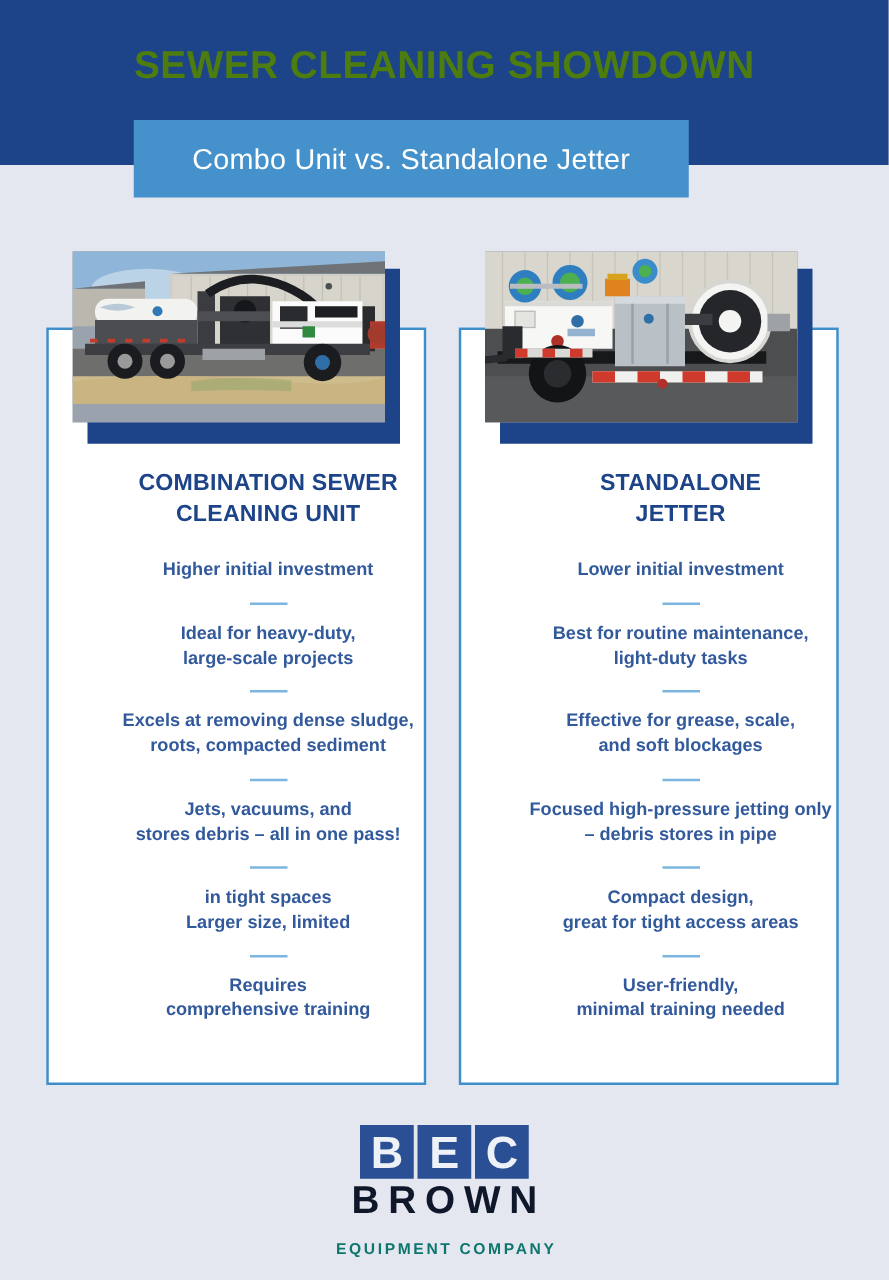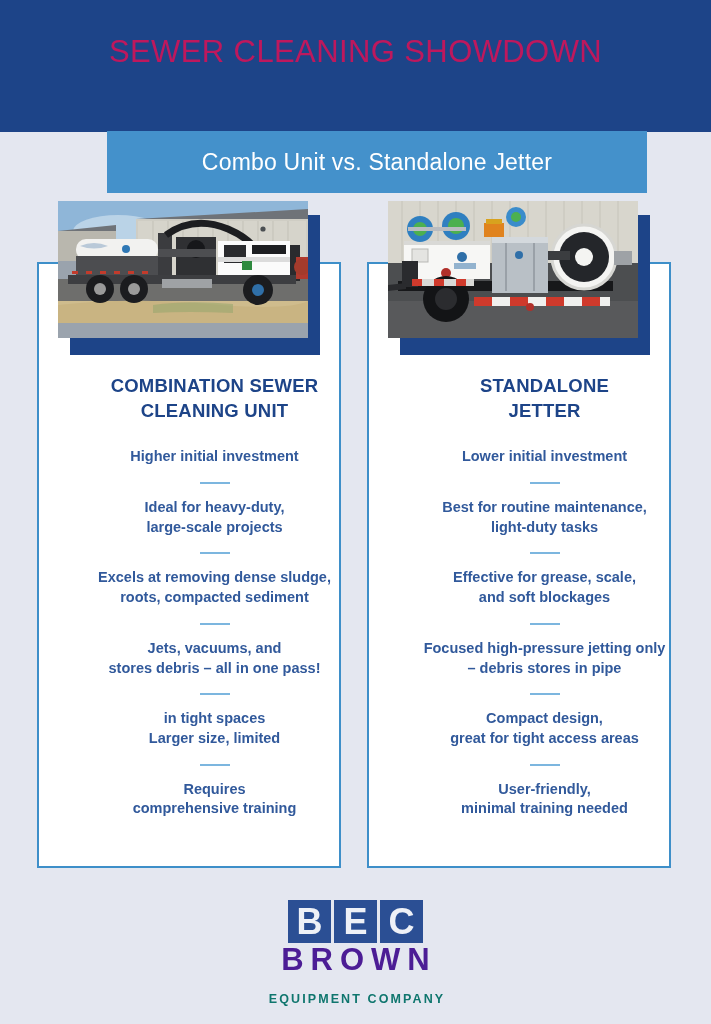--- a/index.html
+++ b/index.html
@@ -23,37 +23,36 @@
     width: 711px;
     height: 132px;
     background: #1d4488;
   }
 
   .header-title {
     position: absolute;
     left: 0; top: 34px;
     width: 711px;
     text-align: center;
-    color: #be185d;
+    color: #4d7c0f;
     font-size: 31px;
-    font-weight: normal;
+    font-weight: bold;
     letter-spacing: 0.4px;
     font-family: "Liberation Sans", sans-serif;
   }
 
   .subtitle-band {
     position: absolute;
     left: 107px; top: 96px;
-    width: 540px;
+    width: 444px;
     height: 62px;
     background: #4491cb;
     display: flex;
     align-items: center;
     justify-content: center;
-    margin-top: 35px;
   }
 
   .subtitle-text {
     color: #ffffff;
     font-size: 23px;
     font-weight: normal;
     letter-spacing: 0.2px;
   }
 
   
@@ -161,21 +160,21 @@
     font-weight: bold;
     font-family: "Liberation Sans", sans-serif;
     display: flex;
     align-items: center;
     justify-content: center;
     line-height: 1;
   }
 
   .logo-brown {
     margin-top: 1px;
-    color: #4c1d95;
+    color: #0f172a;
     font-size: 31px;
     font-weight: bold;
     letter-spacing: 7px;
     line-height: 1.05;
     padding-left: 7px;
   }
 
   .logo-sub {
     color: #0f766e;
     font-size: 12.5px;

